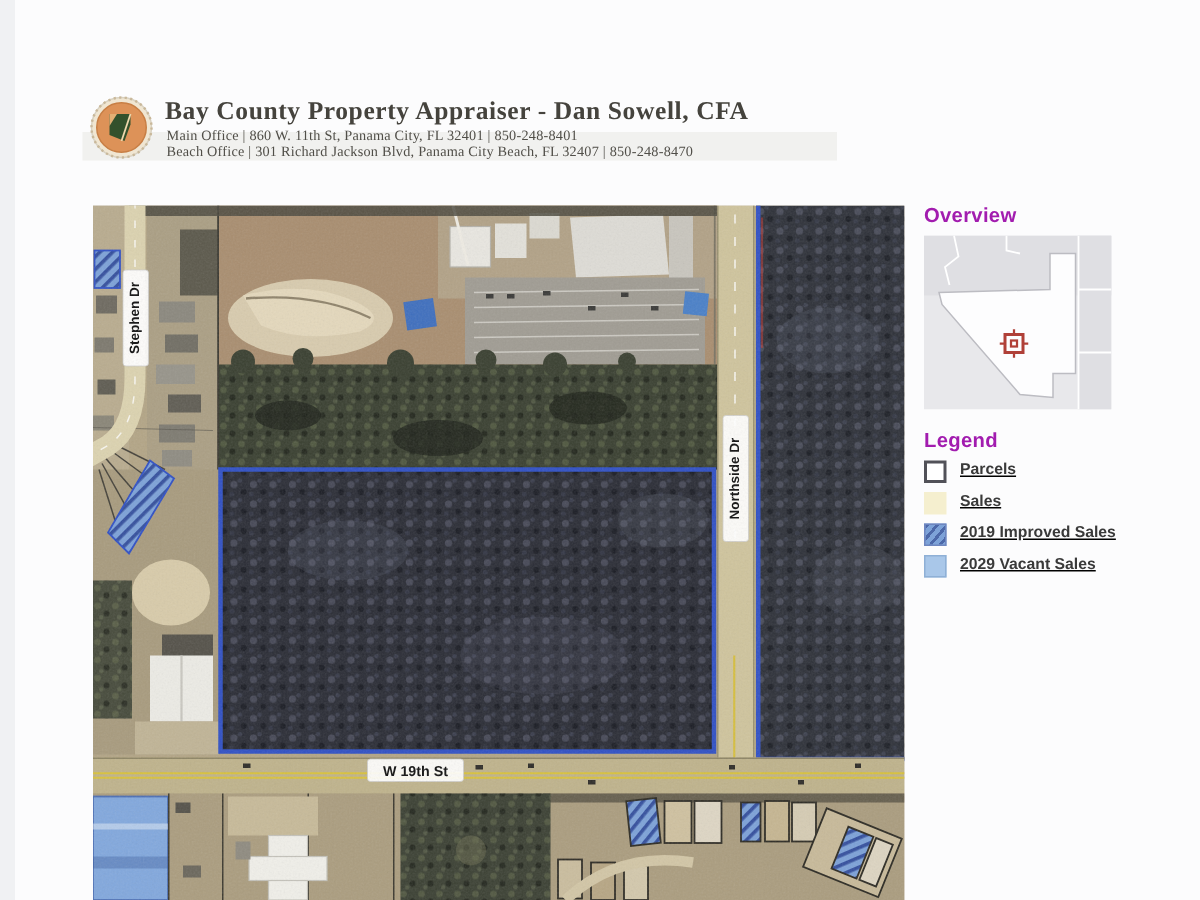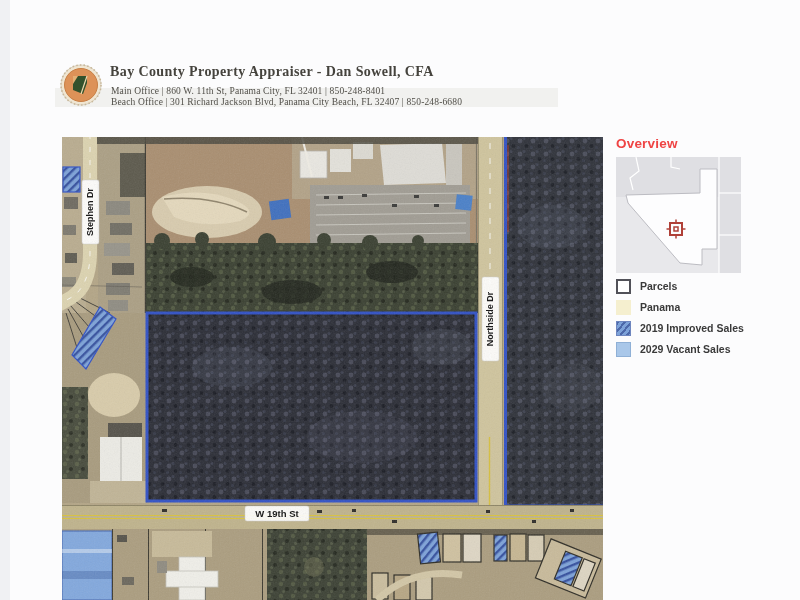--- a/index.html
+++ b/index.html
@@ -4,34 +4,34 @@
 <style>
   html,body{margin:0;padding:0;}
   body{width:800px;height:600px;background:#fafafa;font-family:"Liberation Sans",sans-serif;}
   .page{position:relative;width:800px;height:600px;background:#fcfcfd;overflow:hidden;}
   .page-edge{position:absolute;left:0;top:0;width:10px;height:600px;background:#f0f1f3;}
 
   
   .scan-band{position:absolute;left:55px;top:88px;width:503px;height:19px;background:#e7e7e4;opacity:.55;}
   .logo{position:absolute;left:60px;top:64px;width:42px;height:42px;}
   .hdr-title{position:absolute;left:110px;top:65px;font-family:"Liberation Serif",serif;font-weight:700;
-             font-size:14px;line-height:1;color:#45433d;letter-spacing:.4px;white-space:nowrap;}
+             font-size:17px;line-height:1;color:#45433d;letter-spacing:.4px;white-space:nowrap;}
   .hdr-addr{position:absolute;left:111px;font-family:"Liberation Serif",serif;font-size:9.5px;line-height:1;
             color:#504e48;letter-spacing:.15px;white-space:nowrap;}
   .addr1{top:87px;} .addr2{top:98px;}
 
   
   .map-wrap{position:absolute;left:62px;top:137px;width:638px;height:463px;}
 
   
   .sidebar{position:absolute;left:616px;top:136px;width:172px;}
-  .ov-title,.lg-title{font-weight:700;font-size:13.5px;color:#ef4444;letter-spacing:.2px;}
+  .ov-title,.lg-title{font-weight:700;font-size:13.5px;color:#a21caf;letter-spacing:.2px;}
   .thumb{margin-top:6px;display:block;}
   .lg-title{margin-top:13px;}
-  .lg-row{display:flex;align-items:flex-end;margin-top:6px;}
+  .lg-row{display:flex;align-items:flex-start;margin-top:6px;text-decoration:underline;}
   .sw{width:15px;height:15px;flex:0 0 15px;margin-right:9px;box-sizing:border-box;}
   .sw-parcels{border:2px solid #515158;}
   .sw-roads{}
   .sw-improved{background-image:repeating-linear-gradient(130deg,rgba(44,66,138,.6) 0 2px,transparent 2px 5px);
                border:1px solid #6e86bf;}
   .sw-vacant{border:1px solid #8fb0d6;}
   .lg-label{font-weight:700;font-size:10.5px;color:#3a3a3a;line-height:1.3;max-width:110px;}
 </style>
 </head>
 <body>
@@ -45,21 +45,21 @@
     <circle cx="21" cy="21" r="20" fill="#f0e6d2" stroke="#d9d2c2" stroke-width="1"></circle>
     <circle cx="21" cy="21" r="16.5" fill="#dd9258" stroke="#c87f45" stroke-width="1"></circle>
     <circle cx="21" cy="21" r="20" fill="none" stroke="#c9b89a" stroke-width="1.6" stroke-dasharray="1.5 2.2"></circle>
     <polygon points="13,12 27,12 27,19 23,30 13,26" fill="#33512c"></polygon>
     <polygon points="13,12 18,12 13,20" fill="#e4b074"></polygon>
     <line x1="27" y1="12" x2="21" y2="30" stroke="#f0d9ae" stroke-width="1.2"></line>
   </svg>
 
   <div class="hdr-title">Bay County Property Appraiser - Dan Sowell, CFA</div>
   <div class="hdr-addr addr1">Main Office | 860 W. 11th St, Panama City, FL 32401 | 850-248-8401</div>
-  <div class="hdr-addr addr2">Beach Office | 301 Richard Jackson Blvd, Panama City Beach, FL 32407 | 850-248-6680</div>
+  <div class="hdr-addr addr2">Beach Office | 301 Richard Jackson Blvd, Panama City Beach, FL 32407 | 850-248-8470</div>
 
   <div class="map-wrap">
   <svg width="541" height="463" viewBox="0 0 541 463">
     <defs>
       <pattern id="hatch" patternUnits="userSpaceOnUse" width="6" height="6" patternTransform="rotate(45)">
         <rect width="6" height="6" fill="#7da2d8"></rect>
         <rect width="2.4" height="6" fill="#35509e"></rect>
       </pattern>
       <pattern id="treesDark" patternUnits="userSpaceOnUse" width="13" height="13">
         <circle cx="3" cy="4" r="2.4" fill="rgba(150,155,180,0.26)"></circle>
@@ -307,28 +307,29 @@
       <g stroke="#b04038" fill="none">
         <rect x="54" y="66" width="12" height="12" stroke-width="2"></rect>
         <rect x="58" y="70" width="4" height="4" stroke-width="1.5"></rect>
         <line x1="60" y1="62.5" x2="60" y2="66" stroke-width="1.5"></line>
         <line x1="60" y1="78" x2="60" y2="81.5" stroke-width="1.5"></line>
         <line x1="50.5" y1="72" x2="54" y2="72" stroke-width="1.5"></line>
         <line x1="66" y1="72" x2="69.5" y2="72" stroke-width="1.5"></line>
       </g>
     </svg>
 
+    <div class="lg-title">Legend</div>
 
     <div class="lg-row">
       <div class="sw sw-parcels" style="background-color: rgb(255, 255, 255);"></div>
       <div class="lg-label">Parcels</div>
     </div>
     <div class="lg-row">
       <div class="sw sw-roads" style="background-color: rgb(245, 239, 207);"></div>
-      <div class="lg-label">Panama</div>
+      <div class="lg-label">Sales</div>
     </div>
     <div class="lg-row">
       <div class="sw sw-improved" style="background-color: rgb(125, 162, 216);"></div>
       <div class="lg-label">2019 Improved Sales</div>
     </div>
     <div class="lg-row">
       <div class="sw sw-vacant" style="background-color: rgb(169, 199, 233);"></div>
       <div class="lg-label">2029 Vacant Sales</div>
     </div>
   </div>

